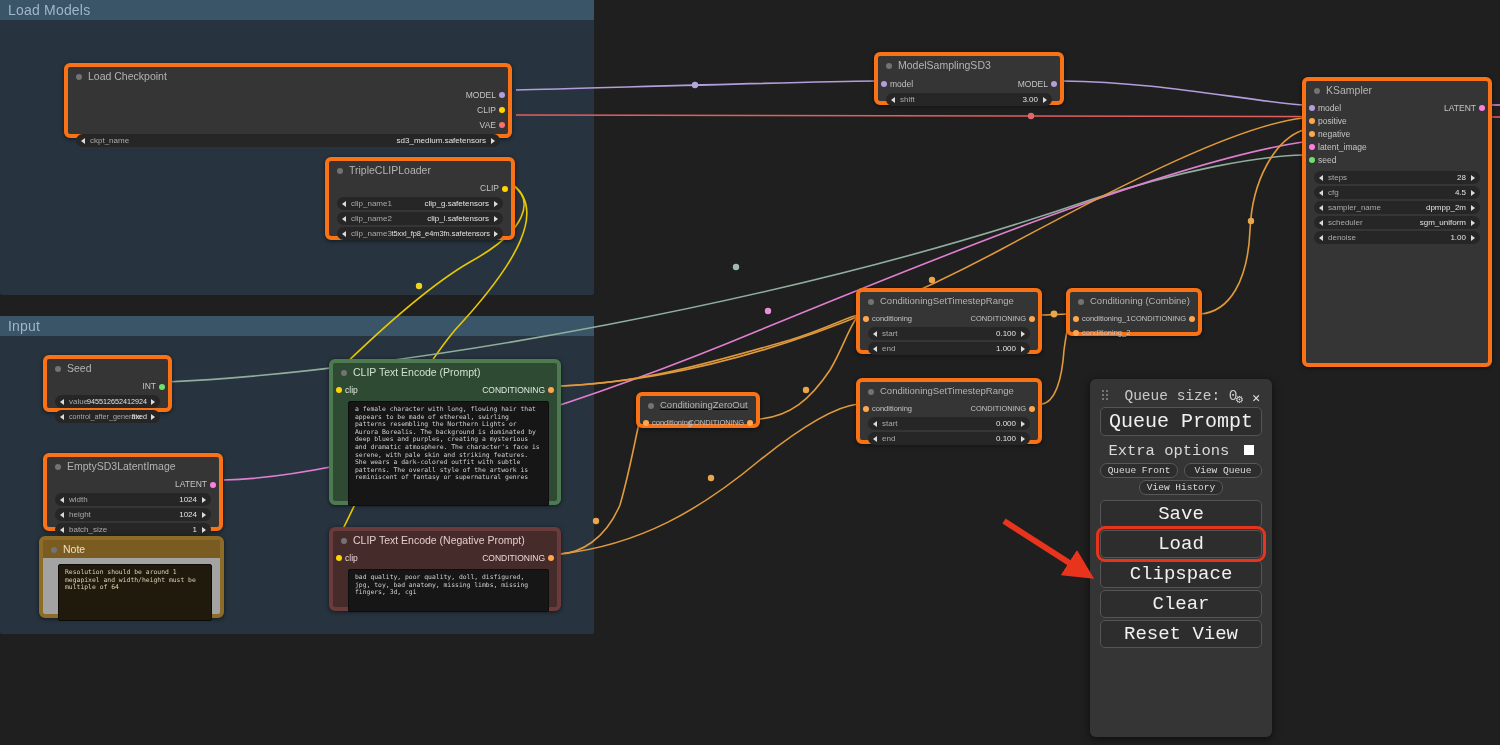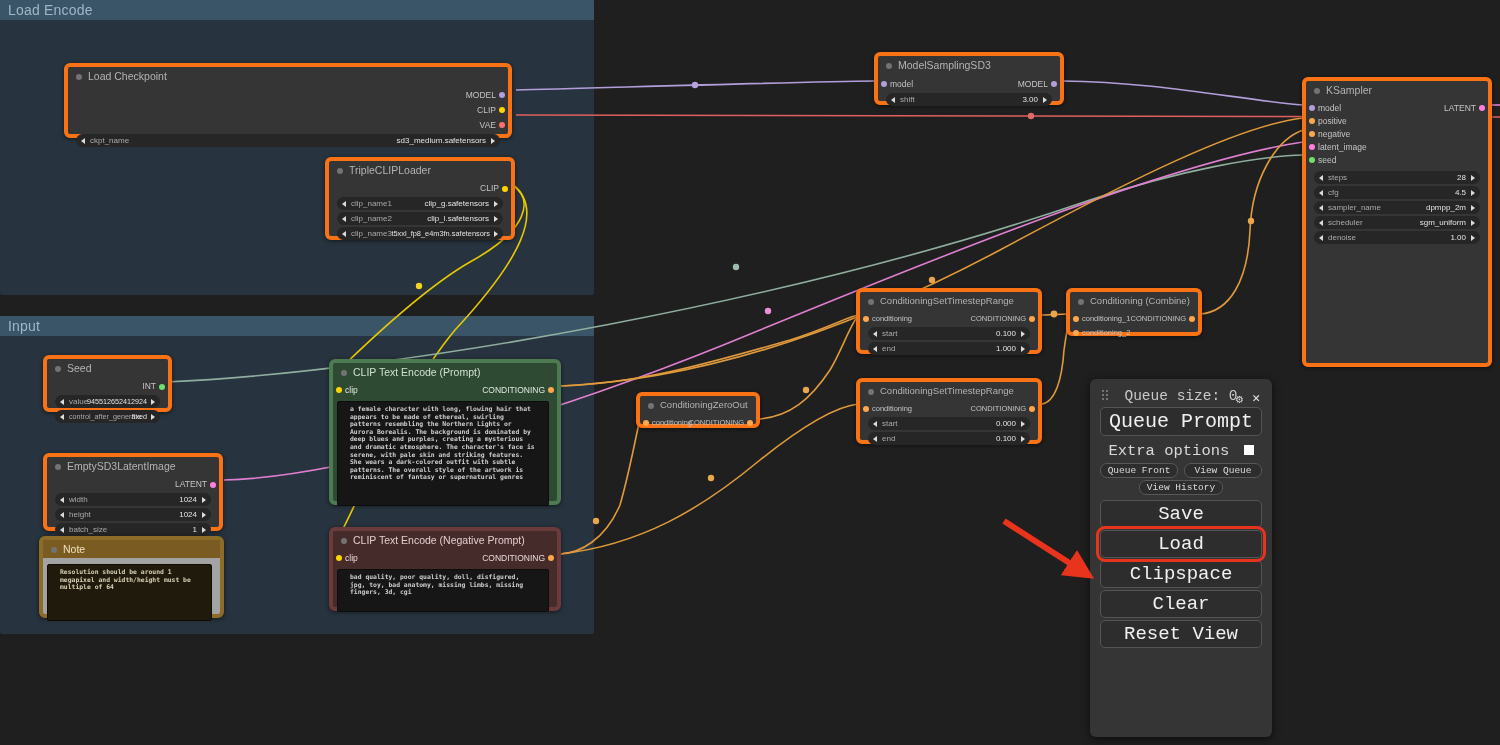--- a/index.html
+++ b/index.html
@@ -97,32 +97,31 @@
   .widget .arrL, .widget .arrR {
     position: absolute; top: 3.5px;
     width: 0; height: 0;
     border-top: 3px solid transparent;
     border-bottom: 3px solid transparent;
   }
   .widget .arrL { left: 5px; border-right: 4px solid #dcdcdc; }
   .widget .arrR { right: 5px; border-left: 4px solid #dcdcdc; }
 
   .textarea {
-    margin: 4px 8px 6px 4px;
+    margin: 4px 8px 6px 15px;
     background: #161616;
     border: 1px solid #0d0d0d;
     border-radius: 2px;
     color: #cfcfcf;
     font-family: "DejaVu Sans Mono", monospace;
     font-size: 6.4px;
     line-height: 7.6px;
-    padding: 4px 12px;
+    padding: 4px 6px;
     white-space: pre-wrap;
     overflow: hidden;
-    font-weight: bold;
   }
 
   
   .node.green { background: #2e4a33; border-color: #4e7a52; }
   .node.green .node-title { color: #cfe0cf; }
   .node.red    { background: #462b2b; border-color: #6b3b3b; }
   .node.red .node-title { color: #e2cccc; }
   .node.note   { background: #a3a3a3; border-color: #8d6c28; }
   .node.note .node-title { color: #f0e0bd; background: #7a5c22; }
   .node.note .textarea { background: #201a0c; border-color: #0f0c06; color: #d8d0b5; }
@@ -210,21 +209,21 @@
 
   
   #annot { position: absolute; left: 0; top: 0; width: 1500px; height: 745px; pointer-events: none; }
 </style>
 </head>
 <body>
 
 <div id="canvas">
 
   <div class="group" style="left:0;top:0;width:594px;height:295px;">
-    <div class="group-title">Load Encode</div>
+    <div class="group-title">Load Models</div>
   </div>
   <div class="group" style="left:0;top:316px;width:594px;height:318px;">
     <div class="group-title">Input</div>
   </div>
 
   <svg id="links">
 
     <path d="M516,90 C600,88 790,82 876,81" stroke="#b39ddb" stroke-width="1.6" fill="none"></path>
     <circle cx="695" cy="85" r="3.2" fill="#b7a3dd"></circle>
 
@@ -473,21 +472,21 @@
       <div class="io-row" style="height:14px;line-height:14px;color:#e8d8d8;">
         <span class="dot left" style="background:#ffd500;top:4px;"></span>
         <span class="io-in">clip</span>
         <span class="io-out">CONDITIONING</span>
         <span class="dot right" style="background:#ffa64d;top:4px;"></span>
       </div>
       <div class="textarea" style="height:43px;">bad quality, poor quality, doll, disfigured, jpg, toy, bad anatomy, missing limbs, missing fingers, 3d, cgi</div>
     </div>
   </div>
 
-  <div class="node" style="left:636px;top:392px;width:124px;height:36px;">
+  <div class="node" style="left:636px;top:392px;width:124px;height:36px;text-decoration:underline;">
     <div class="node-title" style="font-size:9.5px;">ConditioningZeroOut</div>
     <div class="node-body" style="padding:2px 0 4px 0;">
       <div class="io-row" style="height:13px;line-height:13px;font-size:7.5px;">
         <span class="dot left" style="background:#ffa64d;top:3.5px;"></span>
         <span class="io-in">conditioning</span>
         <span class="io-out">CONDITIONING</span>
         <span class="dot right" style="background:#ffa64d;top:3.5px;"></span>
       </div>
     </div>
   </div>

